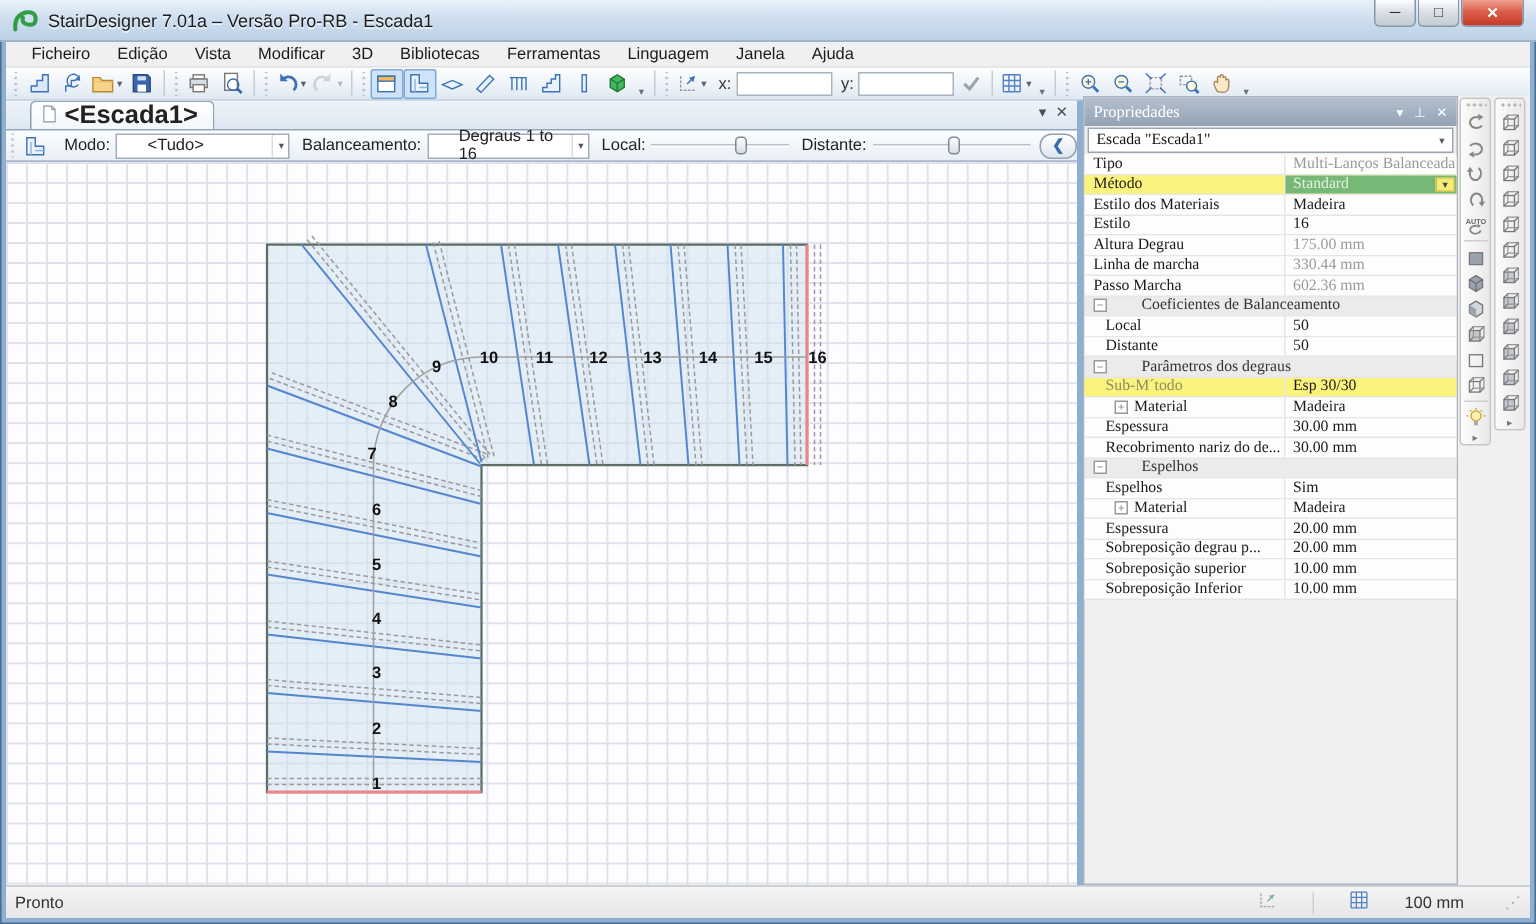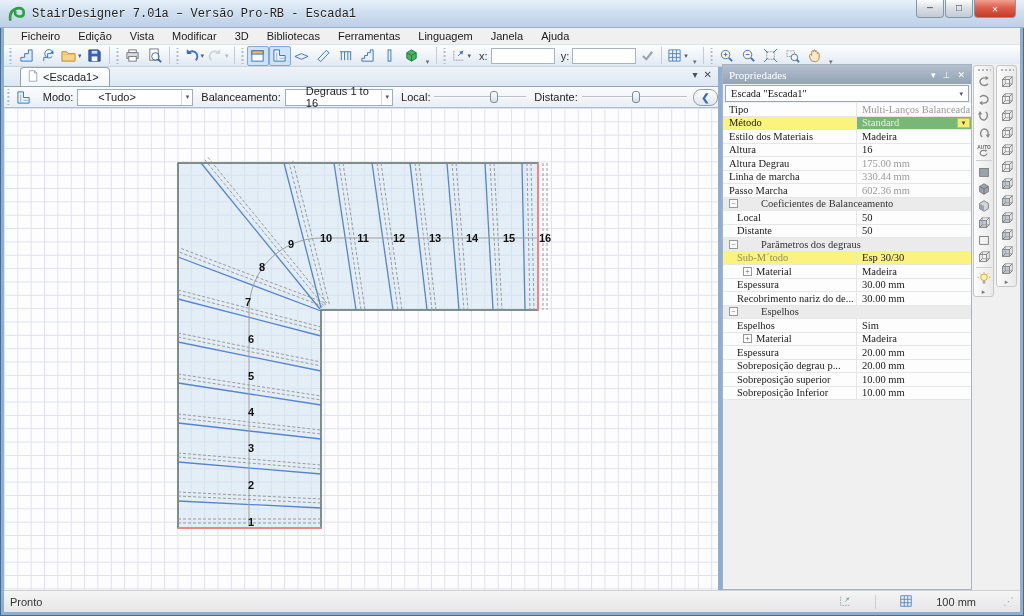--- a/index.html
+++ b/index.html
@@ -2,21 +2,21 @@
 <html><head>
 <meta charset="utf-8">
 <style>
   html,body{margin:0;padding:0;background:#cfd8e2;font-family:"Liberation Sans",sans-serif;}
   *{box-sizing:border-box;}
   .window{position:relative;width:1024px;height:616px;background:#8fafd0;overflow:hidden;
     box-shadow:inset 0 0 0 1px #4a6b8f;}
   
   .titlebar{position:absolute;left:0;top:0;width:1024px;height:28px;
     background:linear-gradient(#e8f1fa,#cfdff0 45%,#bcd0e6);display:flex;align-items:center;
-    border-bottom:1px solid #98b2cc;font-family:Liberation Mono, monospace;}
+    border-bottom:1px solid #98b2cc;}
   .appicon{width:18px;height:18px;margin:0 6px 0 8px;}
   .appicon svg{width:18px;height:18px;}
   .title{font-size:12px;color:#1c1c1c;text-shadow:0 1px 0 rgba(255,255,255,.7);}
   .winbtns{position:absolute;right:8px;top:0;display:flex;height:18px;}
   .wb{width:28px;height:18px;display:flex;align-items:center;justify-content:center;
     font-size:10px;color:#333;background:linear-gradient(#fdfdfd,#d9dee4 50%,#c3cbd4);
     border:1px solid #8796a5;border-top:none;border-radius:0 0 4px 4px;margin-left:1px;cursor:pointer;}
   .wb.close{width:42px;background:linear-gradient(#f0a092,#dd5f4b 45%,#c23b28);color:#fff;font-weight:bold;}
   
   .menubar{position:absolute;left:4px;top:28px;width:1016px;height:17px;background:#f0f0f0;
@@ -37,22 +37,22 @@
   .mdd{font-size:7px;color:#55606c;margin-left:2px;}
   .ovf{width:10px;height:20px;font-size:7px;color:#66707c;display:flex;align-items:flex-end;
     justify-content:center;cursor:pointer;line-height:9px;}
   .coordlab{font-size:11px;color:#333;margin:0 3px 0 6px;}
   .coordin{width:64px;height:16px;border:1px solid #a8b4c0;background:#fff;font-size:10px;padding:0 3px;font-family:inherit;}
   
   .tabrow{position:absolute;left:4px;top:67px;width:714px;height:20px;
     background:linear-gradient(#eef3f9,#dde7f1);display:flex;align-items:flex-end;padding-left:16px;
     border-bottom:1px solid #93a5b8;}
   .tab{height:19px;background:linear-gradient(#ffffff,#f2f6fa);border:1px solid #8fa3b6;border-bottom:none;
-    border-radius:4px 4px 0 0;display:flex;align-items:center;padding:0 10px 0 6px;font-size:11px;
-    font-weight:normal;color:#222;cursor:pointer;}
+    border-radius:4px 4px 0 0;display:flex;align-items:center;padding:0 10px 0 6px;font-size:17px;
+    font-weight:bold;color:#222;cursor:pointer;}
   .tab svg{width:12px;height:12px;margin-right:4px;}
   .tabbtns{position:absolute;right:6px;top:2px;display:flex;gap:6px;font-size:10px;color:#44505c;}
   .tabbtns span{cursor:pointer;}
   
   .modebar{position:absolute;left:4px;top:87px;width:714px;height:21px;
     background:linear-gradient(#fbfcfe,#e9eff6);display:flex;align-items:center;
     border-bottom:1px solid #aebccb;font-size:11px;color:#222;}
   .modebar .lab{margin:0 4px 0 8px;}
   .msel{height:17px;background:#fff;border:1px solid #9facba;display:flex;align-items:center;
     font-size:11px;padding:0 3px 0 20px;cursor:pointer;}
@@ -457,21 +457,21 @@
           <div class="pdd">▾</div>
         </div>
         <div class="prow">
           <div class="lc">
             <span>Estilo dos Materiais</span>
           </div>
           <div class="vc">Madeira</div>
         </div>
         <div class="prow">
           <div class="lc">
-            <span>Altura</span>
+            <span>Estilo</span>
           </div>
           <div class="vc">16</div>
         </div>
         <div class="prow">
           <div class="lc">
             <span>Altura Degrau</span>
           </div>
           <div class="vc gray">175.00 mm</div>
         </div>
         <div class="prow">

